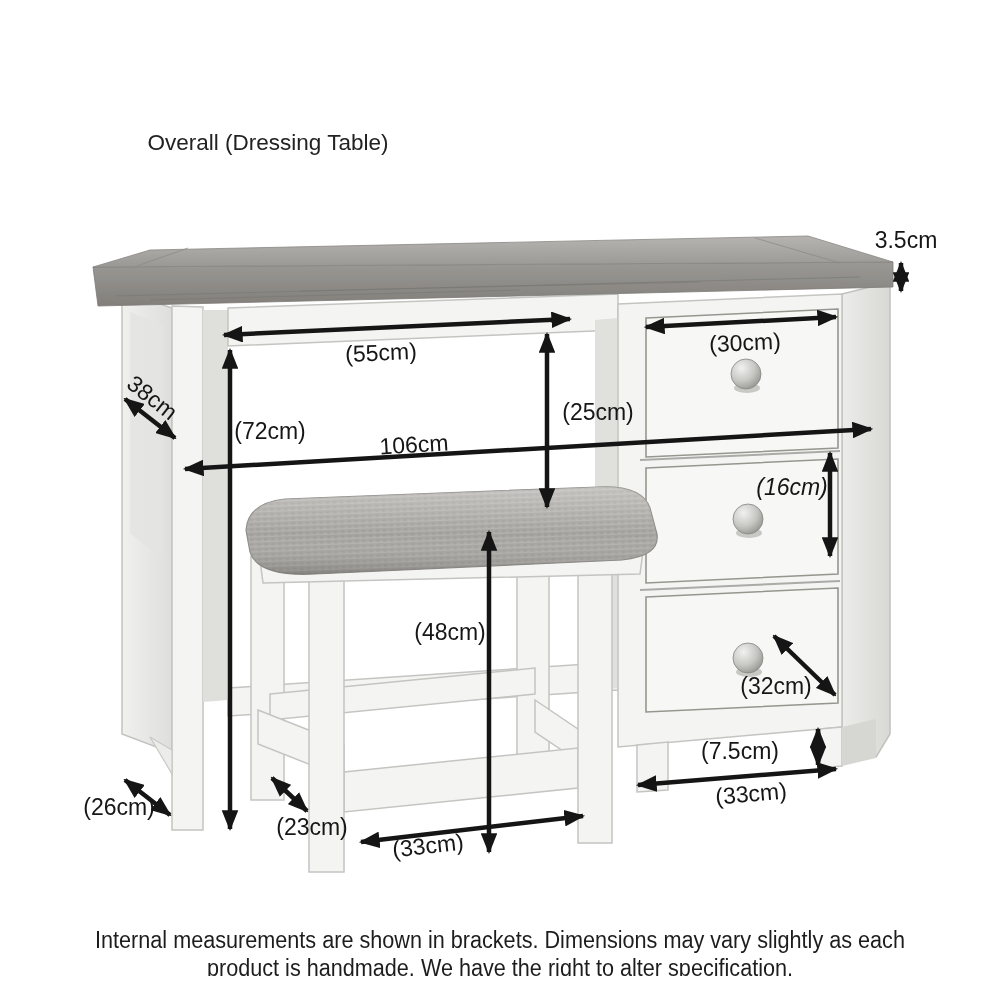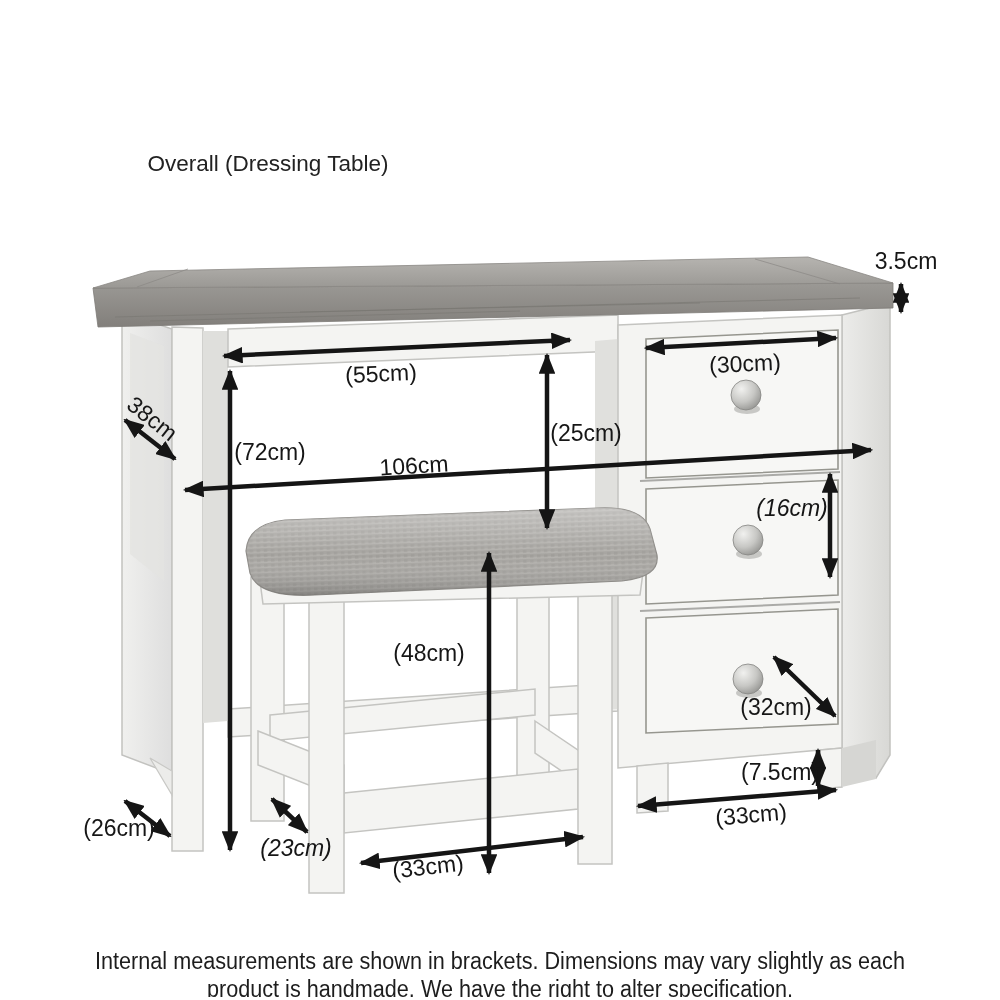--- a/index.html
+++ b/index.html
@@ -1,17 +1,17 @@
 <!DOCTYPE html>
 <html><head>
 <meta charset="utf-8">
 <style>
   html,body{margin:0;padding:0;background:#ffffff;}
   .canvas{position:relative;width:1000px;height:976px;background:#ffffff;overflow:hidden;
-          font-family:"Liberation Sans", sans-serif;color:#1c1c1c;margin-top:21px;}
+          font-family:"Liberation Sans", sans-serif;color:#1c1c1c;}
   svg.scene{position:absolute;left:0;top:0;width:1000px;height:1000px;}
   .spec-block{position:absolute;transform:translateX(-50%);text-align:center;
               font-size:22.5px;line-height:27px;color:#222;}
   .spec-title{white-space:nowrap;}
   .dim-label{position:absolute;transform:translate(-50%,-50%);font-size:23px;
              color:#161616;white-space:nowrap;}
   .rot38{transform:translate(-50%,-50%) rotate(38deg);}
   .rotm2{transform:translate(-50%,-50%) rotate(-2.5deg);}
   .rotm35{transform:translate(-50%,-50%) rotate(-3.5deg);}
   .rotm5{transform:translate(-50%,-50%) rotate(-5deg);}
@@ -138,30 +138,30 @@
       <line class="dim" x1="125" y1="780" x2="170" y2="815" marker-start="url(#ah)" marker-end="url(#ah)"></line>
       <line class="dim" x1="272" y1="778" x2="307" y2="811" marker-start="url(#ah)" marker-end="url(#ah)"></line>
       <line class="dim" x1="361" y1="842" x2="583" y2="816" marker-start="url(#ah)" marker-end="url(#ah)"></line>
     </g>
   </svg>
 
   <div class="dim-label" style="left:906px;top:240px;">3.5cm</div>
   <div class="dim-label rotm2" style="left:381px;top:353px;">(55cm)</div>
   <div class="dim-label rotm2" style="left:745px;top:343px;">(30cm)</div>
   <div class="dim-label rot38" style="left:152px;top:398px;">38cm</div>
-  <div class="dim-label" style="left:586px;top:412px;">(25cm)</div>
+  <div class="dim-label" style="left:598px;top:412px;">(25cm)</div>
   <div class="dim-label" style="left:270px;top:431px;text-align:right;">(72cm)</div>
   <div class="dim-label rotm35" style="left:414px;top:445px;">106cm</div>
   <div class="dim-label" style="left:792px;top:487px;font-style:italic;">(16cm)</div>
-  <div class="dim-label" style="left:429px;top:632px;">(48cm)</div>
+  <div class="dim-label" style="left:450px;top:632px;">(48cm)</div>
   <div class="dim-label" style="left:776px;top:686px;">(32cm)</div>
-  <div class="dim-label" style="left:780px;top:751px;">(7.5cm)</div>
+  <div class="dim-label" style="left:740px;top:751px;">(7.5cm)</div>
   <div class="dim-label rotm5" style="left:751px;top:794px;">(33cm)</div>
   <div class="dim-label" style="left:119px;top:807px;">(26cm)</div>
-  <div class="dim-label" style="left:296px;top:827px;font-style:italic;">(23cm)</div>
+  <div class="dim-label" style="left:312px;top:827px;">(23cm)</div>
   <div class="dim-label rotm65" style="left:428px;top:846px;">(33cm)</div>
 
   <div class="footer">
     <div>Internal measurements are shown in brackets. Dimensions may vary slightly as each</div>
     <div>product is handmade. We have the right to alter specification.</div>
   </div>
 
 </div>
 
 </body></html>

